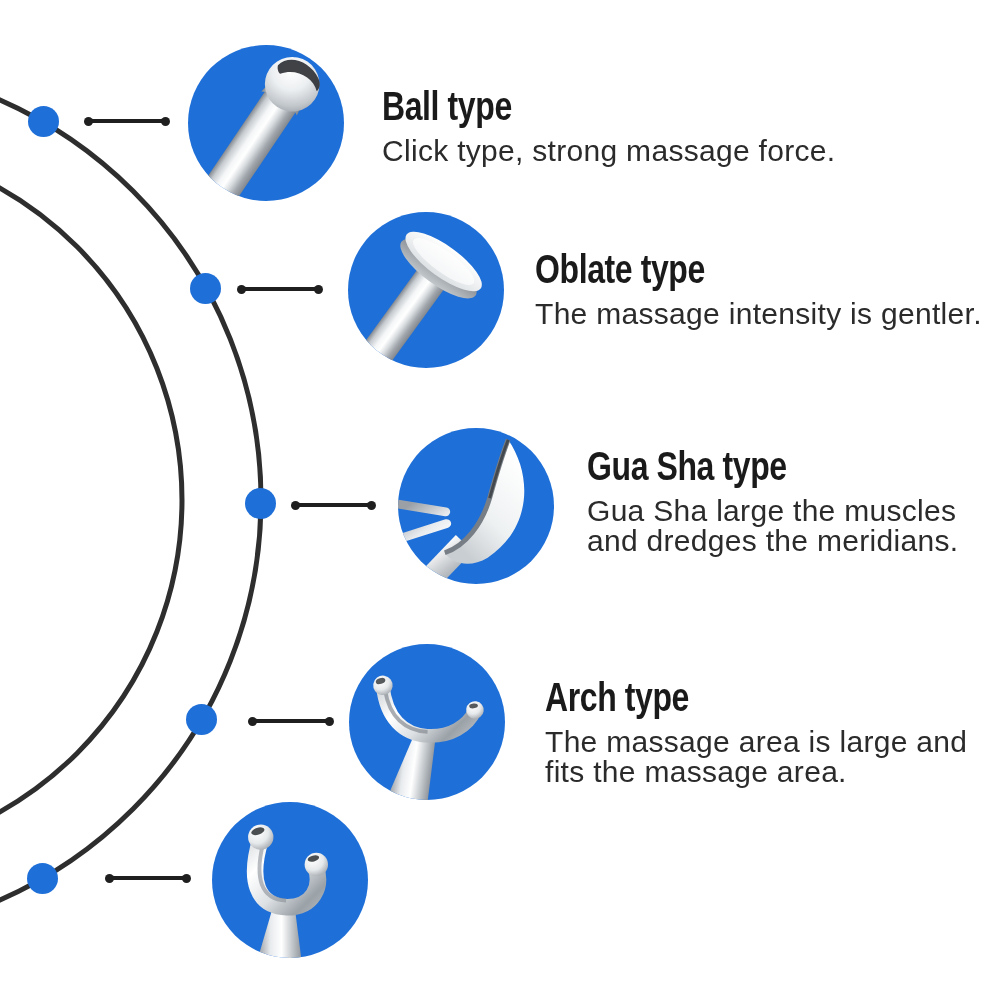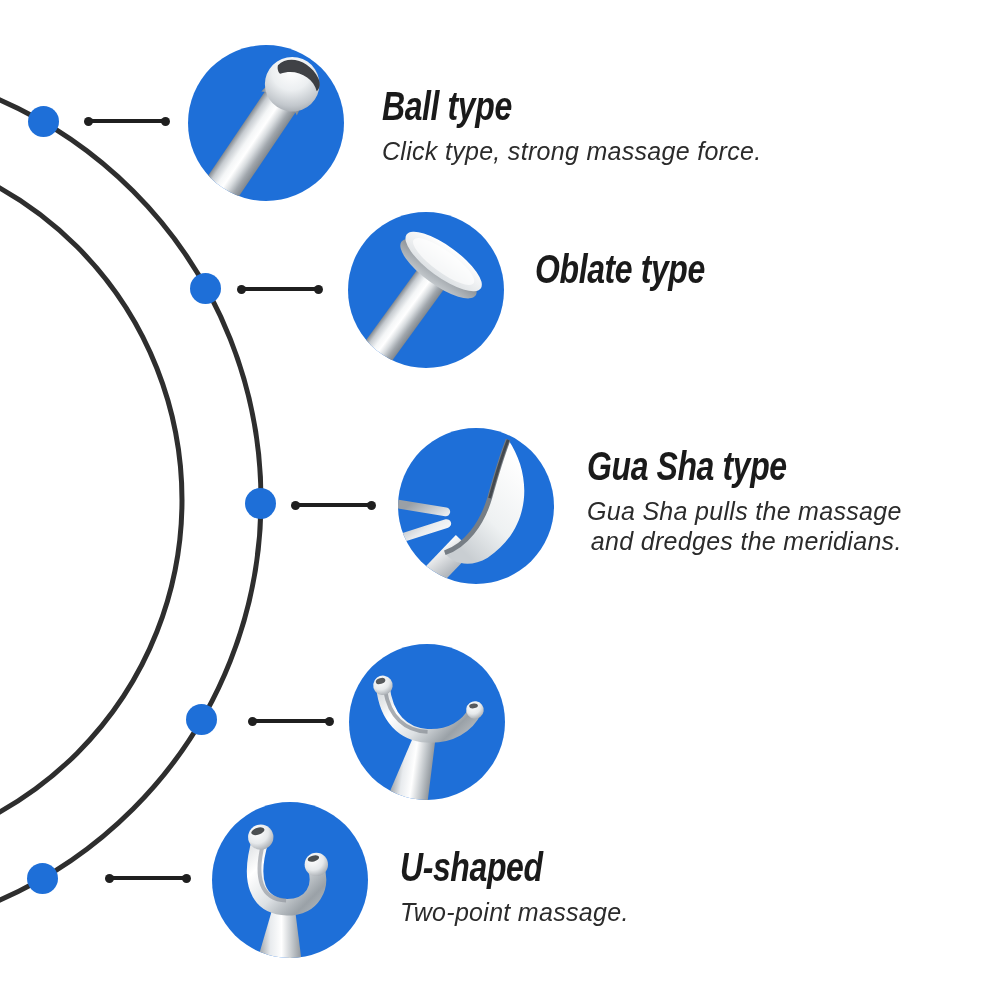--- a/index.html
+++ b/index.html
@@ -9,21 +9,21 @@
     --connector:#1f1f1f;
     --title:#1a1a1a;
     --body:#2b2b2b;
   }
   html,body{margin:0;padding:0;}
   body{
     width:1000px;height:1000px;position:relative;overflow:hidden;
     background:var(--bg);
     font-family:"Liberation Sans","DejaVu Sans",sans-serif;
   }
-  .canvas{position:absolute;inset:0;width:1000px;height:1000px;font-style:italic;}
+  .canvas{position:absolute;inset:0;width:1000px;height:1000px;}
   .arcs{position:absolute;left:0;top:0;}
   .item{position:absolute;inset:0;pointer-events:none;}
   .arc-dot{
     position:absolute;width:31px;height:31px;border-radius:50%;
     background:var(--accent);
   }
   .connector{
     position:absolute;height:4px;background:var(--connector);border-radius:2px;
   }
   .connector::before,.connector::after{
@@ -38,22 +38,22 @@
   }
   .photo-circle svg{display:block;width:156px;height:156px;}
   .text-block{position:absolute;}
   .title{
     font-size:40px;font-weight:800;color:var(--title);
     line-height:44px;letter-spacing:-0.5px;
     transform:scaleX(0.8);transform-origin:left top;
     white-space:nowrap;
   }
   .desc{
-    margin-top:8px;font-size:25px;color:var(--body);
-    line-height:30px;letter-spacing:0.3px;white-space:pre-line;text-align:right;
+    margin-top:8px;font-size:30px;color:var(--body);
+    line-height:30px;letter-spacing:0.3px;white-space:pre-line;
   }
   
   .i1 .arc-dot{left:28px;top:106px;}
   .i1 .connector{left:88px;top:119px;width:78px;}
   .i1 .photo-circle{left:188px;top:45px;}
   .i1 .text-block{left:382px;top:84px;}
 
   .i2 .arc-dot{left:190px;top:273px;}
   .i2 .connector{left:241px;top:287px;width:78px;}
   .i2 .photo-circle{left:348px;top:212px;}
@@ -147,20 +147,21 @@
         <g transform="translate(-6,4) rotate(36 80 80)">
           <rect x="63" y="46" width="34" height="150" fill="url(#g2s)"></rect>
           <ellipse cx="80" cy="48" rx="47" ry="16" fill="url(#g2r)"></ellipse>
           <ellipse cx="80" cy="39" rx="47" ry="16" fill="url(#g2f)"></ellipse>
           <ellipse cx="80" cy="39" rx="38" ry="11" fill="#ffffff" opacity="0.65"></ellipse>
         </g>
       </svg>
     </div>
     <div class="text-block">
       <div class="title">Oblate type</div>
+      <div class="desc">The massage intensity is gentler.</div>
     </div>
   </div>
 
   <div class="item i3">
     <div class="arc-dot"></div>
     <div class="connector"></div>
     <div class="photo-circle">
       <svg viewBox="0 0 160 160">
         <defs>
           <linearGradient id="g3f" gradientUnits="userSpaceOnUse" x1="130" y1="40" x2="55" y2="115">
@@ -178,21 +179,21 @@
         <path d="M49,86 L0,78" stroke="url(#g3s)" stroke-width="9" stroke-linecap="round" fill="none"></path>
         <path d="M50,98 L0,114" stroke="url(#g3s)" stroke-width="9" stroke-linecap="round" fill="none"></path>
         <path d="M68,118 L24,164" stroke="url(#g3s)" stroke-width="24" fill="none"></path>
         <path d="M113,12 C139,50 136,104 92,133 C74,144 55,139 48,128 C69,121 86,99 94,72 C99,54 106,30 113,12 Z" fill="url(#g3f)"></path>
         <path d="M113,12 C106,30 99,54 94,72 C86,99 69,121 48,128" fill="none" stroke="#777e85" stroke-width="5"></path>
         <path d="M113,12 C106,30 99,54 94,72" fill="none" stroke="#2f3337" stroke-width="3" opacity="0.7"></path>
       </svg>
     </div>
     <div class="text-block">
       <div class="title">Gua Sha type</div>
-      <div class="desc">Gua Sha pulls the massage
+      <div class="desc">Gua Sha large the muscles
 and dredges the meridians.</div>
     </div>
   </div>
 
   <div class="item i4">
     <div class="arc-dot"></div>
     <div class="connector"></div>
     <div class="photo-circle">
       <svg viewBox="0 0 160 160">
         <defs>
@@ -220,20 +221,25 @@
           <path d="M69,94 L50,164 L92,164 L91,95 Z" fill="url(#g4s)"></path>
           <path d="M30,50 C38,82 58,96 82,94 C106,92 122,78 127,62" fill="none" stroke="url(#g4u)" stroke-width="14" stroke-linecap="round"></path>
           <path d="M33,54 C41,80 59,92 82,90" fill="none" stroke="#868c93" stroke-width="4" opacity="0.7"></path>
           <circle cx="30" cy="49" r="10" fill="url(#g4b)"></circle>
           <circle cx="127" cy="61" r="9" fill="url(#g4b)"></circle>
           <ellipse cx="27" cy="45" rx="5" ry="3" fill="#2e3236" opacity="0.8" transform="rotate(-25 27 45)"></ellipse>
           <ellipse cx="125" cy="57" rx="4.5" ry="2.5" fill="#2e3236" opacity="0.8" transform="rotate(-15 125 57)"></ellipse>
         </g>
       </svg>
     </div>
+    <div class="text-block">
+      <div class="title">Arch type</div>
+      <div class="desc">The massage area is large and
+fits the massage area.</div>
+    </div>
   </div>
 
   <div class="item i5">
     <div class="arc-dot"></div>
     <div class="connector"></div>
     <div class="photo-circle">
       <svg viewBox="0 0 160 160">
         <defs>
           <linearGradient id="g5u" gradientUnits="userSpaceOnUse" x1="30" y1="30" x2="120" y2="120">
             <stop offset="0" stop-color="#c9ced2"></stop>
@@ -257,19 +263,15 @@
         </defs>
         <path d="M63,106 L46,164 L92,164 L85,109 Z" fill="url(#g5s)"></path>
         <path d="M50,38 C37,80 46,107 77,108 C103,108 114,87 106,66" fill="none" stroke="url(#g5u)" stroke-width="17" stroke-linecap="round"></path>
         <path d="M52,44 C44,78 50,100 76,101" fill="none" stroke="#8a9097" stroke-width="4" opacity="0.6"></path>
         <circle cx="50" cy="36" r="13" fill="url(#g5b)"></circle>
         <circle cx="107" cy="64" r="12" fill="url(#g5b)"></circle>
         <ellipse cx="47" cy="30" rx="7" ry="3.5" fill="#2c3033" opacity="0.85" transform="rotate(-18 47 30)"></ellipse>
         <ellipse cx="104" cy="58" rx="6" ry="3" fill="#2c3033" opacity="0.85" transform="rotate(-15 104 58)"></ellipse>
       </svg>
     </div>
-    <div class="text-block">
-      <div class="title">U-shaped</div>
-      <div class="desc">Two-point massage.</div>
-    </div>
   </div>
 
 </div>
 
 </body></html>

